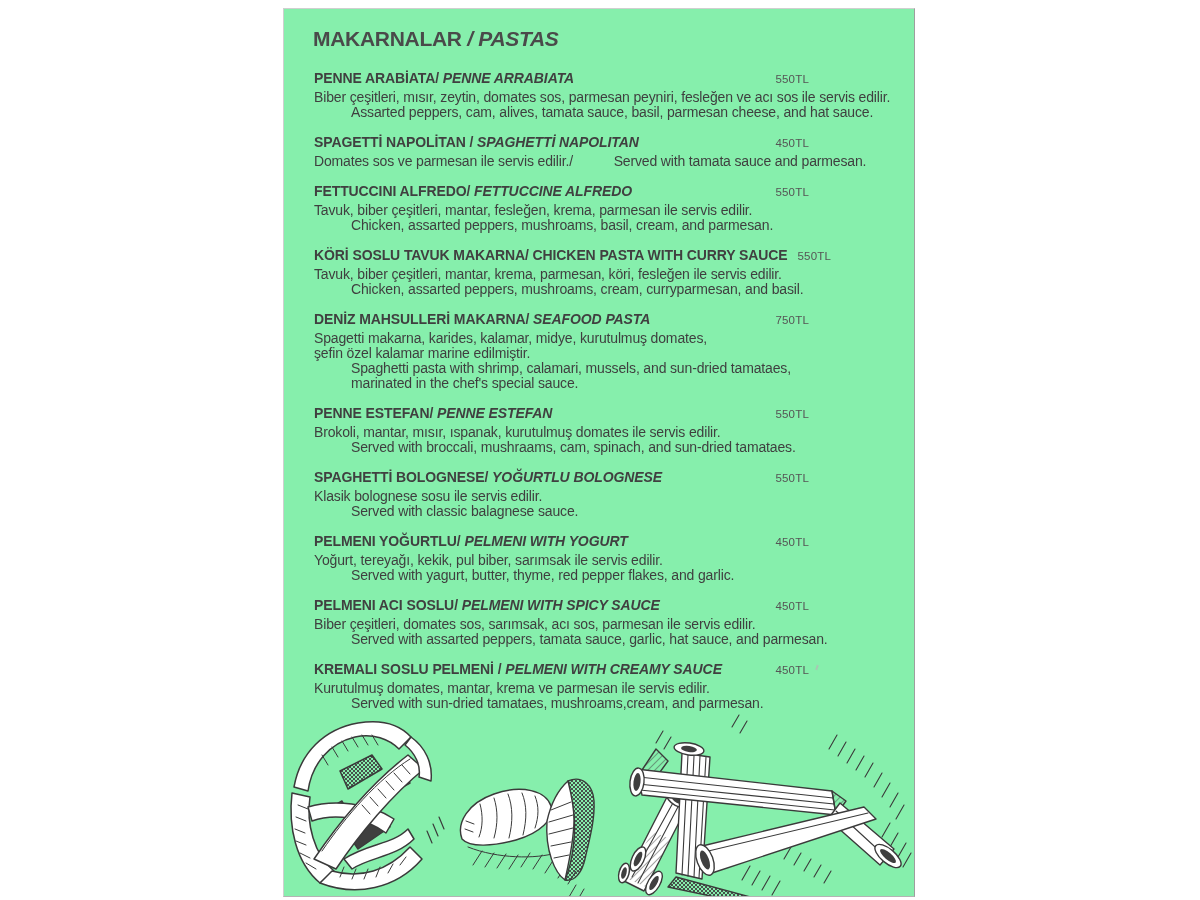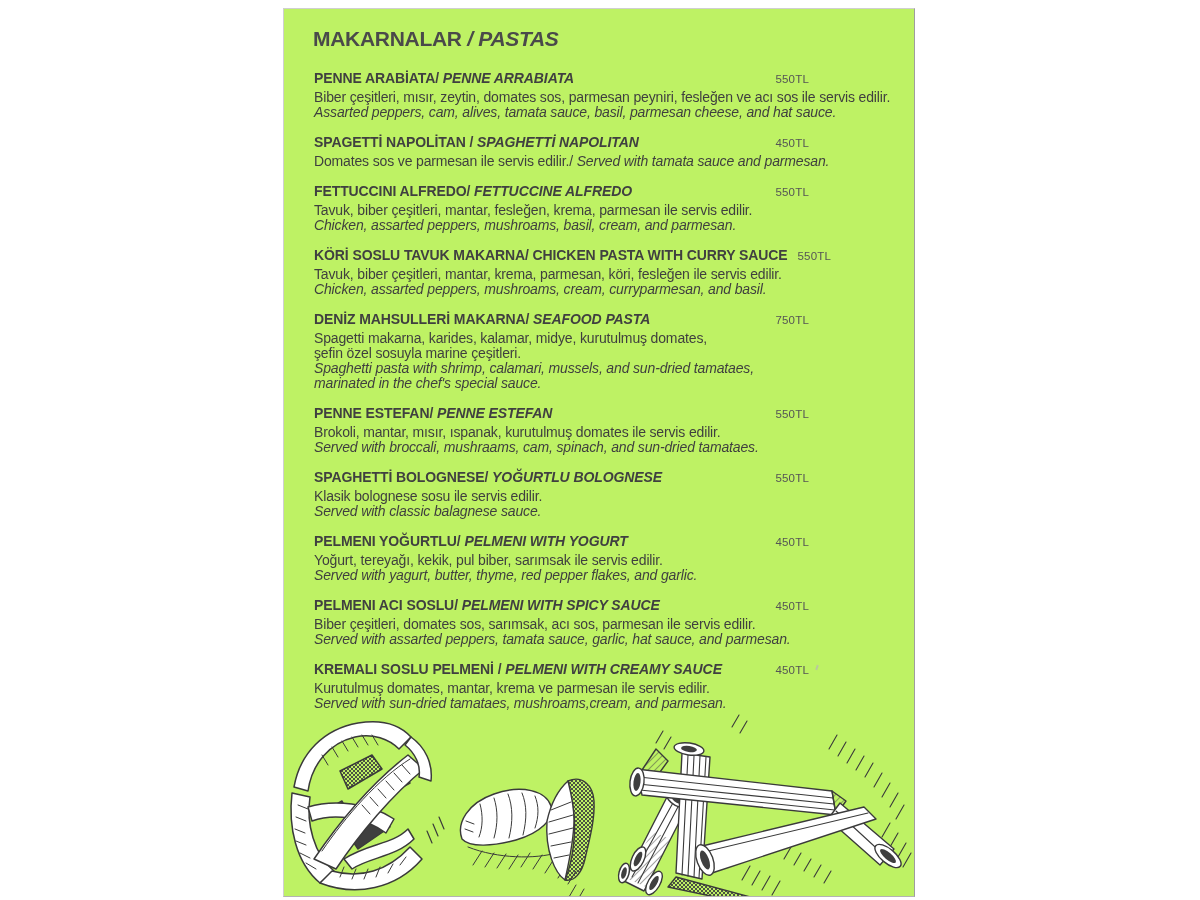--- a/index.html
+++ b/index.html
@@ -2,40 +2,40 @@
 <html><head>
 <meta charset="utf-8">
 <style>
   html,body{margin:0;padding:0;}
   body{
     width:1200px;height:900px;background:#ffffff;position:relative;
     font-family:"Liberation Sans", sans-serif;overflow:hidden;
   }
   .page{
     position:absolute;left:283px;top:8px;width:632px;height:889px;
-    background:#bef264;box-sizing:border-box;
+    background:#86efac;box-sizing:border-box;
     border:1px solid #cfcfcf;border-right-color:#9e9e9e;border-bottom-color:#b3b3b3;
     overflow:hidden;
   }
   .title{
     position:absolute;left:29px;top:18px;
     font-size:21px;font-weight:700;color:#4a4a4a;letter-spacing:-0.3px;white-space:nowrap;
   }
   .title .en{font-style:italic;}
   .menu{position:absolute;left:30px;top:62px;width:495px;color:#3f3f3f;}
   .menu-item{margin-bottom:15px;}
   .item-header{
     display:flex;justify-content:space-between;align-items:baseline;
     line-height:15px;margin-bottom:3px;white-space:nowrap;
   }
   .item-name{font-size:14px;font-weight:700;letter-spacing:-0.1px;color:#404040;}
   .item-name .italic{font-style:italic;}
   .item-price{font-size:11.5px;font-weight:400;color:#555555;letter-spacing:0.2px;padding-left:10px;}
   .desc-line{font-size:14px;line-height:15px;letter-spacing:-0.15px;white-space:nowrap;color:#3f3f3f;}
-  .desc-line .italic{font-style:italic;}
+  .desc-line .italic{margin-left:37px;}
   .illustrations{position:absolute;left:0;top:700px;width:632px;height:189px;}
   .stray-mark{
     position:absolute;left:532px;top:656px;width:2px;height:5px;
     background:#b7b7b7;transform:rotate(20deg);opacity:.7;
   }
 </style>
 </head>
 <body>
 
 <div class="page">
@@ -86,21 +86,21 @@
         </div>
     </div>
 
     <div class="menu-item">
       <div class="item-header">
         <span class="item-name"><span>DENİZ MAHSULLERİ MAKARNA/ </span><span class="italic">SEAFOOD PASTA</span></span>
         <span class="item-price">750TL</span>
       </div>
       <div class="item-desc">
           <div class="desc-line"><span>Spagetti makarna, karides, kalamar, midye, kurutulmuş domates,</span></div>
-          <div class="desc-line"><span>şefin özel sosuyla marine çeşitleri.</span></div>
+          <div class="desc-line"><span>şefin özel kalamar marine edilmiştir.</span></div>
           <div class="desc-line"><span class="italic">Spaghetti pasta with shrimp, calamari, mussels, and sun-dried tamataes,</span></div>
           <div class="desc-line"><span class="italic">marinated in the chef's special sauce.</span></div>
         </div>
     </div>
 
     <div class="menu-item">
       <div class="item-header">
         <span class="item-name"><span>PENNE ESTEFAN/ </span><span class="italic">PENNE ESTEFAN</span></span>
         <span class="item-price">550TL</span>
       </div>

